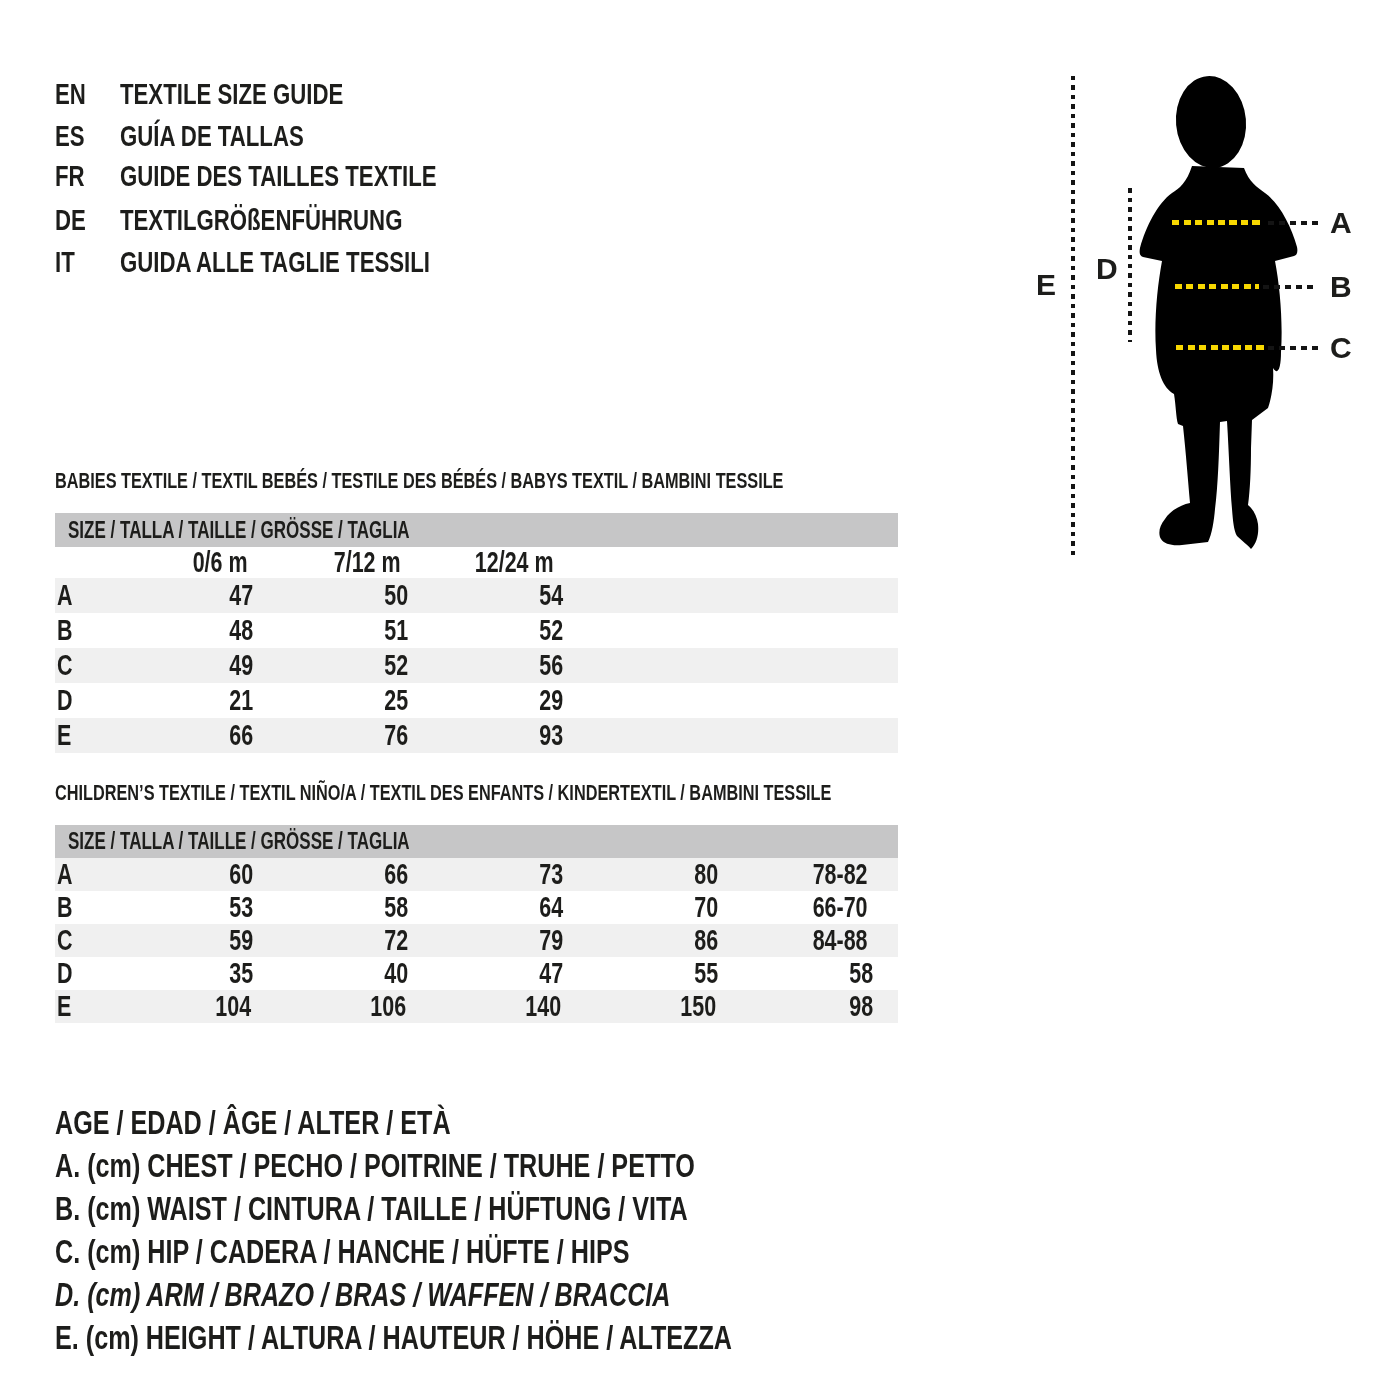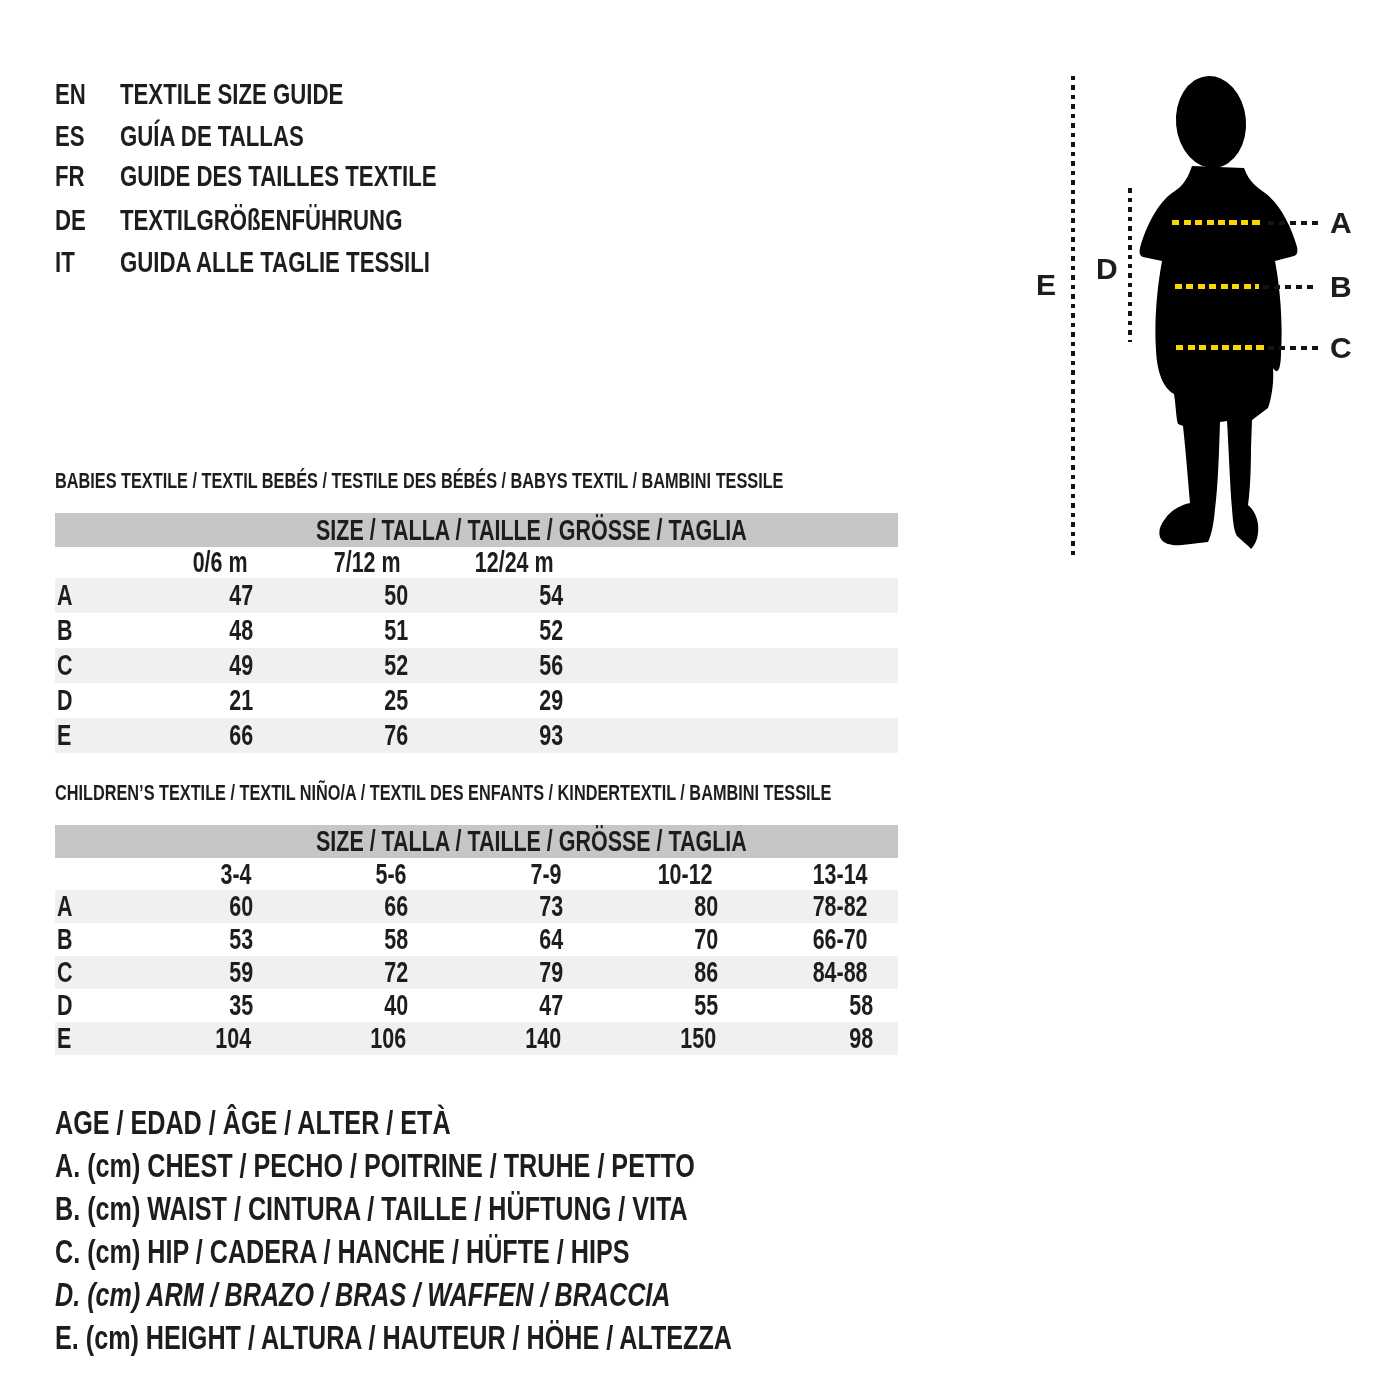--- a/index.html
+++ b/index.html
@@ -15,21 +15,21 @@
 
   
   .lang-row{position:absolute;left:55px;font-size:30px;line-height:38px;}
   .lang-code{display:inline-block;width:65px;vertical-align:top;}
 
   
   .section-title{position:absolute;left:55px;font-size:22px;line-height:30px;}
 
   
   .size-table{position:absolute;left:55px;width:843px;display:flex;flex-direction:column;}
-  .t-bar{background:#c6c6c7;font-size:29px;padding-left:7px;text-align:right;}
+  .t-bar{background:#c6c6c7;font-size:23px;padding-left:13px;}
   .t-row{display:flex;font-size:29px;}
   .t-row.stripe{background:#f0f0f0;}
   .t-label{width:45px;padding-left:2px;}
   .t-cell{width:155px;text-align:right;}
   .babies .t-bar{height:34px;line-height:34px;}
   .babies .t-colhdr{height:31px;line-height:31px;}
   .babies .t-row.data{height:35px;line-height:35px;}
   .children .t-bar{height:33px;line-height:33px;}
   .children .t-colhdr{height:32px;line-height:32px;}
   .children .t-row.data{height:33px;line-height:33px;}
@@ -159,28 +159,20 @@
     <span class="t-cell"><span class="cxc">66</span></span>
     <span class="t-cell"><span class="cxc">76</span></span>
     <span class="t-cell"><span class="cxc">93</span></span>
   </div>
 </div>
 
 <div class="section-title" style="top:778px;"><span class="cx">CHILDREN’S TEXTILE / TEXTIL NIÑO/A / TEXTIL DES ENFANTS / KINDERTEXTIL / BAMBINI TESSILE</span></div>
 
 <div class="size-table children" style="top:825px;">
   <div class="t-bar"><span class="cx">SIZE / TALLA / TAILLE / GRÖSSE / TAGLIA</span></div>
-  <div class="t-row t-colhdr">
-    <span class="t-label"></span>
-    <span class="t-cell"><span class="cxc">3-4</span></span>
-    <span class="t-cell"><span class="cxc">5-6</span></span>
-    <span class="t-cell"><span class="cxc">7-9</span></span>
-    <span class="t-cell"><span class="cxc">10-12</span></span>
-    <span class="t-cell"><span class="cxc">13-14</span></span>
-  </div>
   <div class="t-row data stripe">
     <span class="t-label"><span class="cx">A</span></span>
     <span class="t-cell"><span class="cxc">60</span></span>
     <span class="t-cell"><span class="cxc">66</span></span>
     <span class="t-cell"><span class="cxc">73</span></span>
     <span class="t-cell"><span class="cxc">80</span></span>
     <span class="t-cell"><span class="cxc">78-82</span></span>
   </div>
   <div class="t-row data">
     <span class="t-label"><span class="cx">B</span></span>

